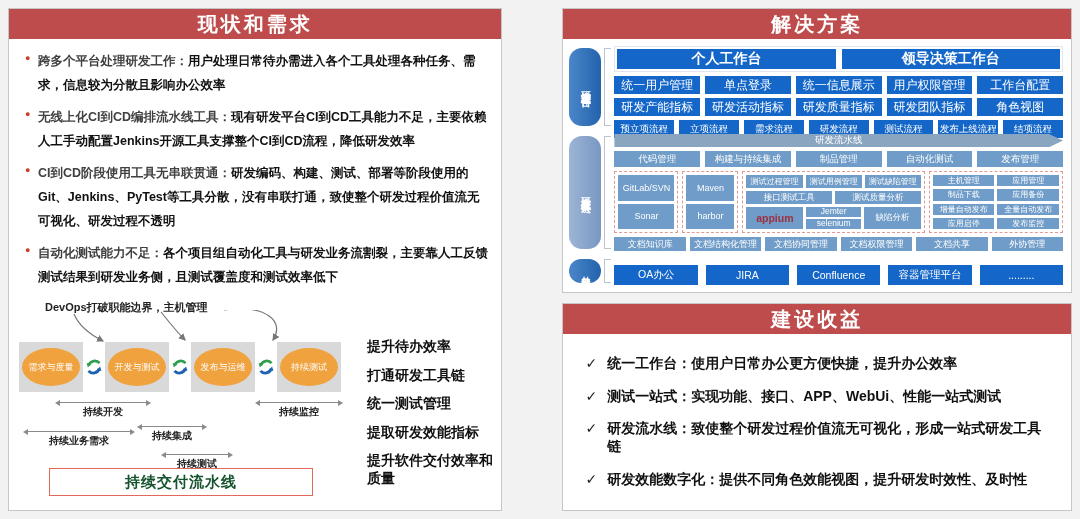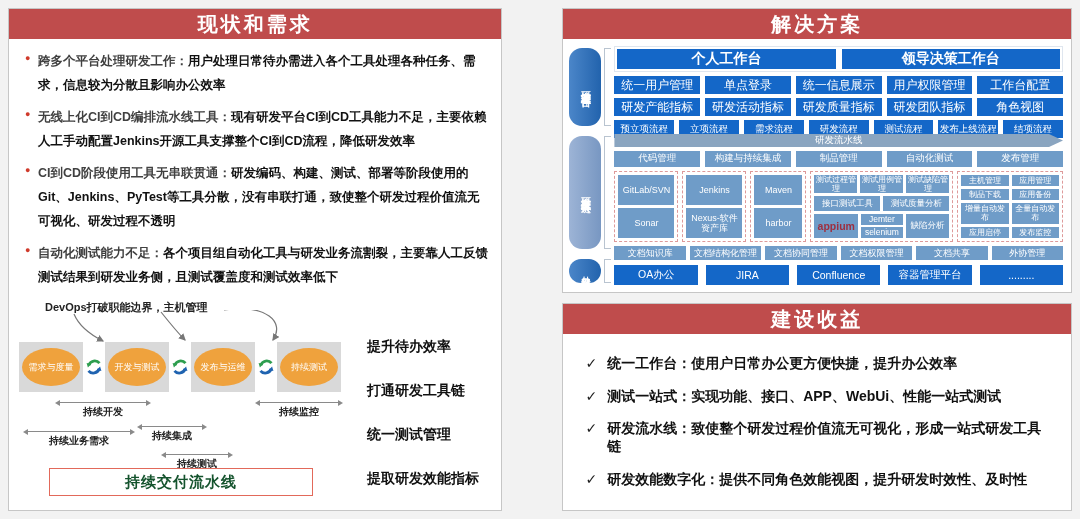--- a/index.html
+++ b/index.html
@@ -180,20 +180,21 @@
 
         <div class="pipeline-box">持续交付流水线</div>
       </div>
 
       <div class="goals">
 
       <div class="goal-item">提升待办效率</div>
           <div class="goal-item">打通研发工具链</div>
           <div class="goal-item">统一测试管理</div>
           <div class="goal-item">提取研发效能指标</div>
+          <div class="goal-item">提升软件交付效率和质量</div>
         </div>
     </div>
   </section>
 
   <div class="right-col">
 
     <section class="panel solution-panel">
       <div class="panel-header">解决方案</div>
       <div class="sol-content">
 
@@ -250,25 +251,20 @@
                 <div class="steelbox">构建与持续集成</div>
                 <div class="steelbox">制品管理</div>
                 <div class="steelbox">自动化测试</div>
                 <div class="steelbox">发布管理</div>
               </div>
             <div class="groups" style="flex:1;">
               <div class="tg tg-col">
 
               <div class="steelbox">GitLab/SVN</div>
                   <div class="steelbox">Sonar</div>
-                </div>
-              <div class="tg tg-col">
-
-              <div class="steelbox">Jenkins</div>
-                  <div class="steelbox">Nexus-软件资产库</div>
                 </div>
               <div class="tg tg-col" style="width:56px;">
 
               <div class="steelbox">Maven</div>
                   <div class="steelbox">harbor</div>
                 </div>
               <div class="tg tg-test">
                 <div class="trow">
 
                 <div class="steelbox">测试过程管理</div>

